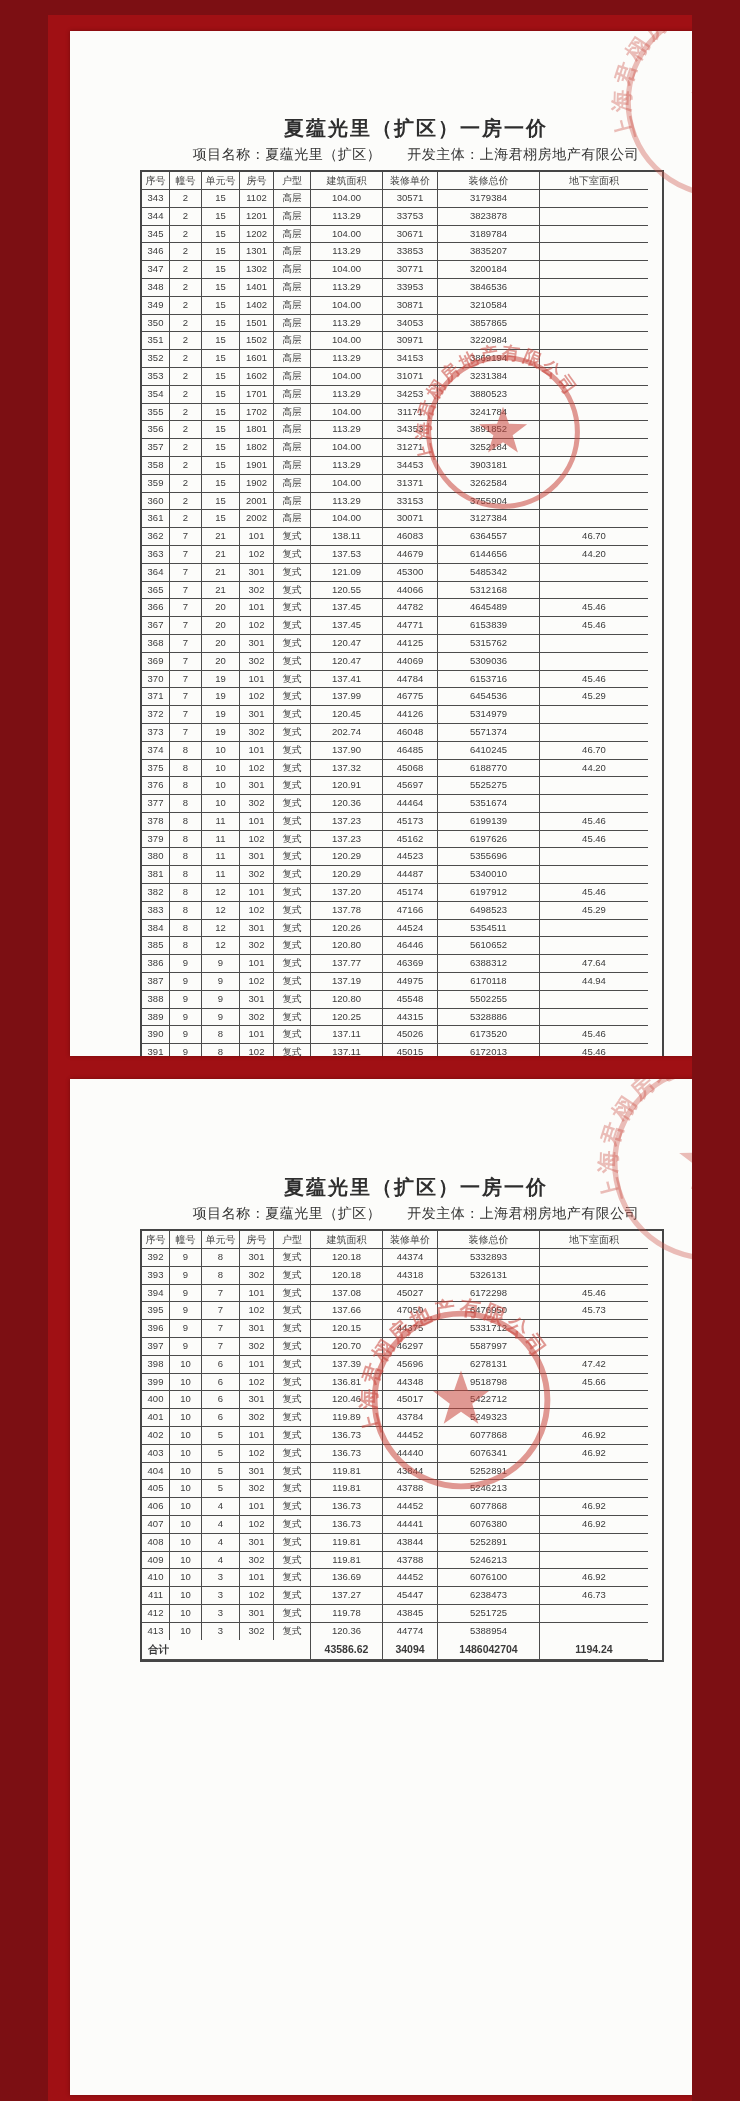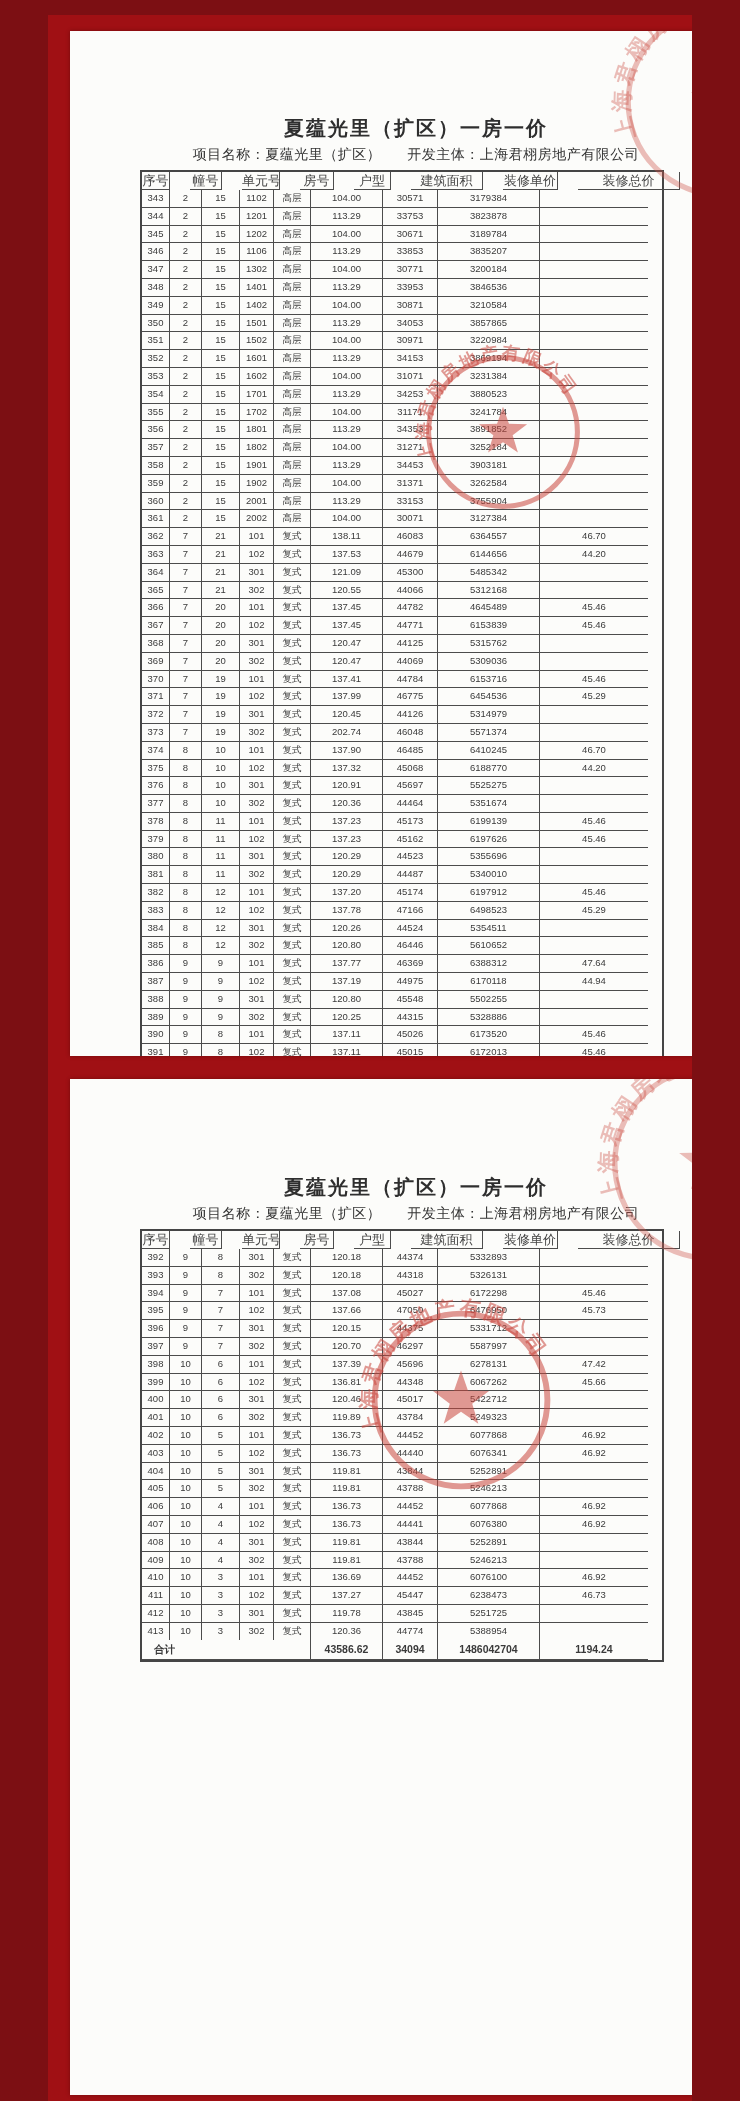--- a/index.html
+++ b/index.html
@@ -46,41 +46,41 @@
     width:520px;
     margin:8px 0 0 70px;
     border:2px solid #454545;
     font-size:9.5px;
     color:#3a3a3a;
   }
   .t-row{
     display:grid;
     grid-template-columns:28px 32px 38px 34px 37px 72px 55px 102px 108px;
   }
-  .t-row.header{font-size:13px;color:#444;gap:20px;}
+  .t-row.header{font-size:10px;color:#444;}
   .t-cell{
     height:16.8px;
     line-height:16.8px;
     text-align:center;
     border-right:1px solid #4c4c4c;
     border-bottom:1px solid #4c4c4c;
     overflow:hidden;
     white-space:nowrap;
   }
   .t-row.header .t-cell{height:17px;line-height:17px;}
   .t-cell:last-child{border-right:none;}
   .t-row:last-child .t-cell{border-bottom:none;text-align:center;}
   .total-row{
     display:grid;
     grid-template-columns:169px 72px 55px 102px 108px;
     font-weight:700;
     font-size:10.5px;
   }
   .total-row .t-cell{height:19.5px;line-height:19.5px;}
-  .total-row .t-cell.label{text-align:left;padding-left:12px;}
+  .total-row .t-cell.label{text-align:left;padding-left:6px;}
 
   .stamp{
     position:absolute;
     color:rgba(201,69,60,.55);
     pointer-events:none;
   }
   .stamp.faint{color:rgba(205,85,74,.38);}
   .stamp text{
     fill:currentColor;
     font-family:"Liberation Sans","DejaVu Sans",sans-serif;
@@ -141,21 +141,21 @@
             <div class="t-cell">高层</div>
             <div class="t-cell">104.00</div>
             <div class="t-cell">30671</div>
             <div class="t-cell">3189784</div>
             <div class="t-cell"></div>
           </div>
           <div class="t-row">
             <div class="t-cell">346</div>
             <div class="t-cell">2</div>
             <div class="t-cell">15</div>
-            <div class="t-cell">1106</div>
+            <div class="t-cell">1301</div>
             <div class="t-cell">高层</div>
             <div class="t-cell">113.29</div>
             <div class="t-cell">33853</div>
             <div class="t-cell">3835207</div>
             <div class="t-cell"></div>
           </div>
           <div class="t-row">
             <div class="t-cell">347</div>
             <div class="t-cell">2</div>
             <div class="t-cell">15</div>
@@ -764,21 +764,21 @@
             <div class="t-cell">47.42</div>
           </div>
           <div class="t-row">
             <div class="t-cell">399</div>
             <div class="t-cell">10</div>
             <div class="t-cell">6</div>
             <div class="t-cell">102</div>
             <div class="t-cell">复式</div>
             <div class="t-cell">136.81</div>
             <div class="t-cell">44348</div>
-            <div class="t-cell">6067262</div>
+            <div class="t-cell">9518798</div>
             <div class="t-cell">45.66</div>
           </div>
           <div class="t-row">
             <div class="t-cell">400</div>
             <div class="t-cell">10</div>
             <div class="t-cell">6</div>
             <div class="t-cell">301</div>
             <div class="t-cell">复式</div>
             <div class="t-cell">120.46</div>
             <div class="t-cell">45017</div>

